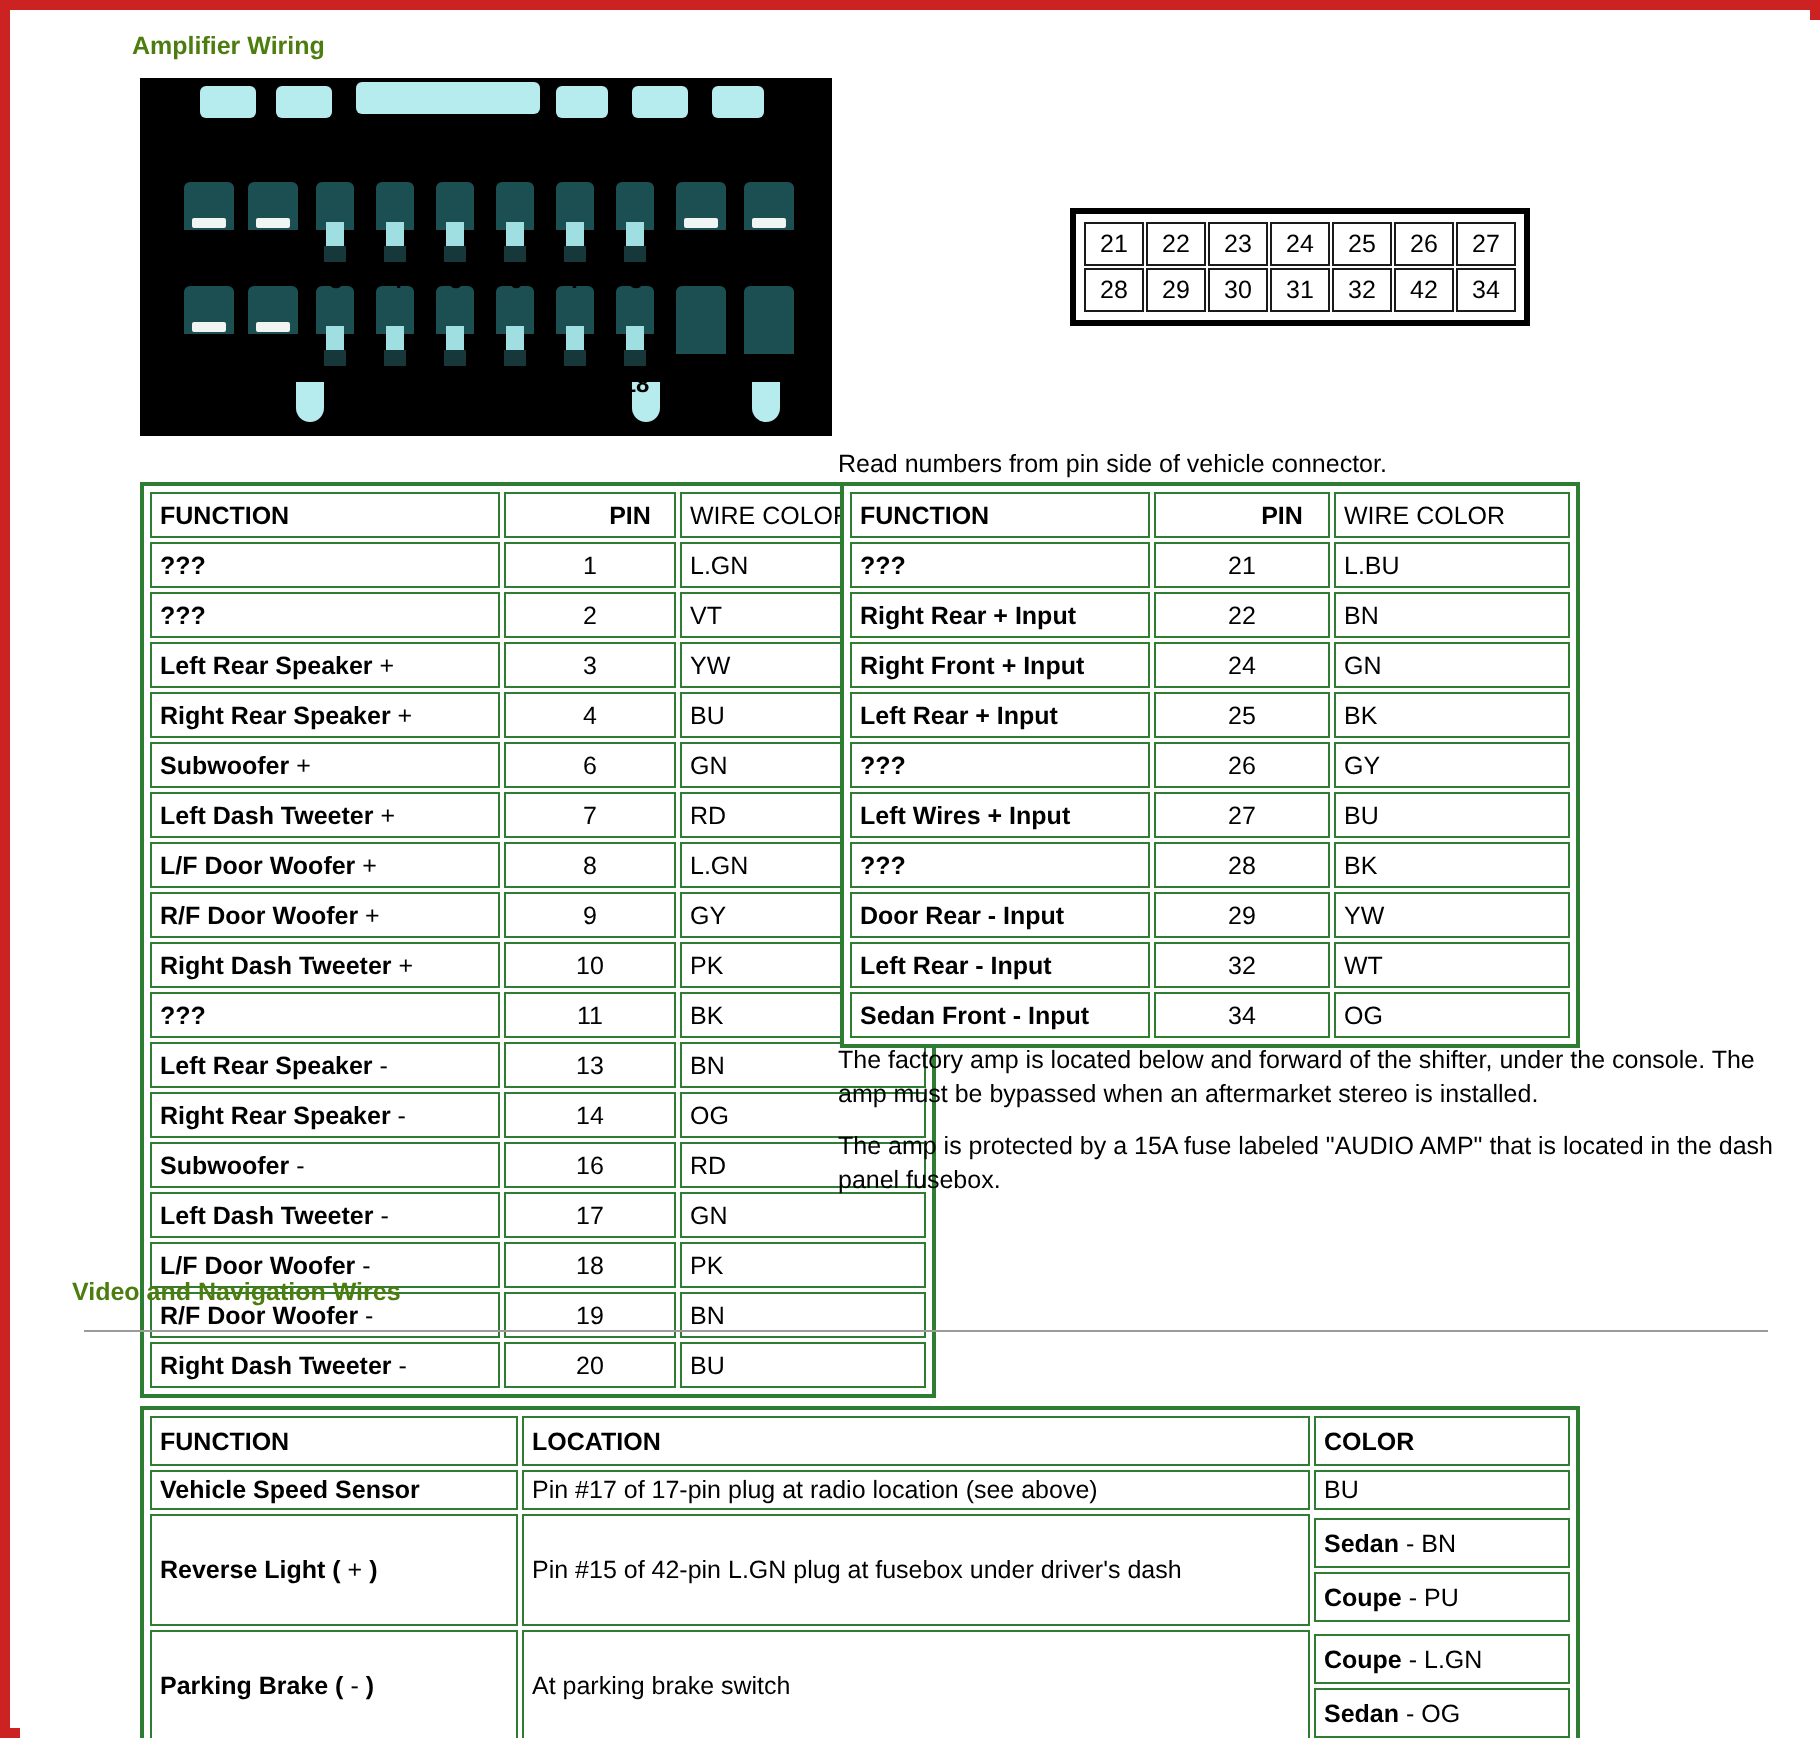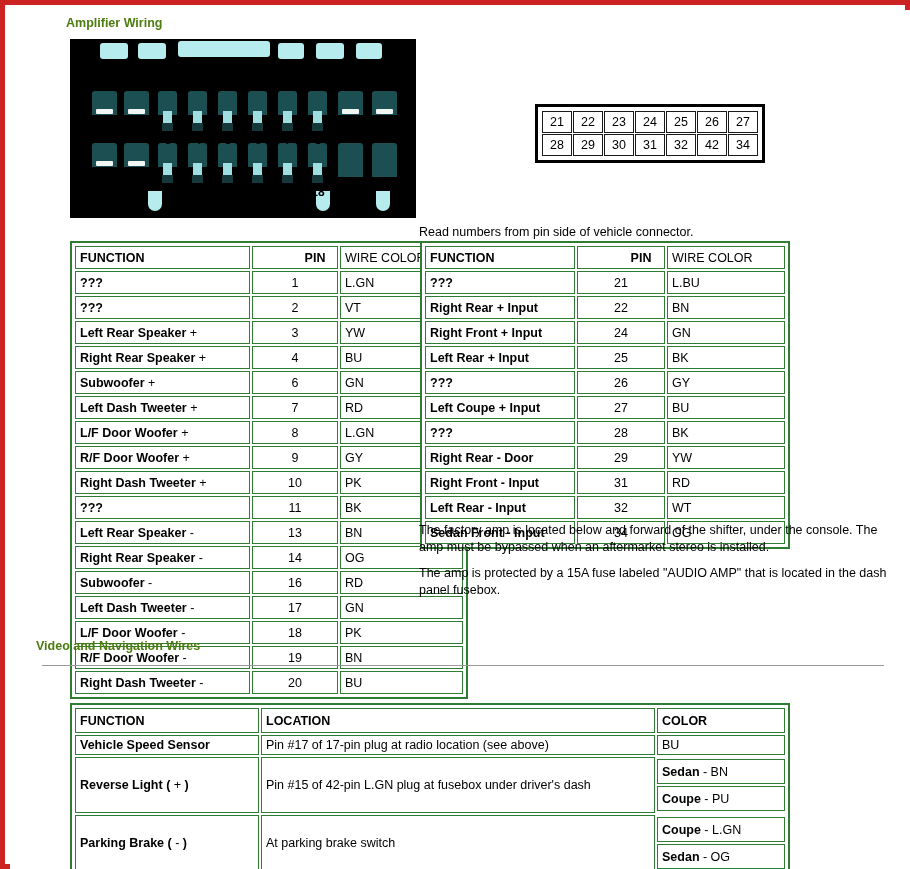--- a/index.html
+++ b/index.html
@@ -483,38 +483,33 @@
             <td class="fn">Left Rear + Input</td>
             <td class="pin">25</td>
             <td class="col">BK</td>
           </tr>
           <tr>
             <td class="fn">???</td>
             <td class="pin">26</td>
             <td class="col">GY</td>
           </tr>
           <tr>
-            <td class="fn">Left Coupe + Input</td>
+            <td class="fn">Left Wires + Input</td>
             <td class="pin">27</td>
             <td class="col">BU</td>
           </tr>
           <tr>
             <td class="fn">???</td>
             <td class="pin">28</td>
             <td class="col">BK</td>
           </tr>
           <tr>
-            <td class="fn">Right Rear - Door</td>
+            <td class="fn">Door Rear - Input</td>
             <td class="pin">29</td>
             <td class="col">YW</td>
-          </tr>
-          <tr>
-            <td class="fn">Right Front - Input</td>
-            <td class="pin">31</td>
-            <td class="col">RD</td>
           </tr>
           <tr>
             <td class="fn">Left Rear - Input</td>
             <td class="pin">32</td>
             <td class="col">WT</td>
           </tr>
           <tr>
             <td class="fn">Sedan Front - Input</td>
             <td class="pin">34</td>
             <td class="col">OG</td>

